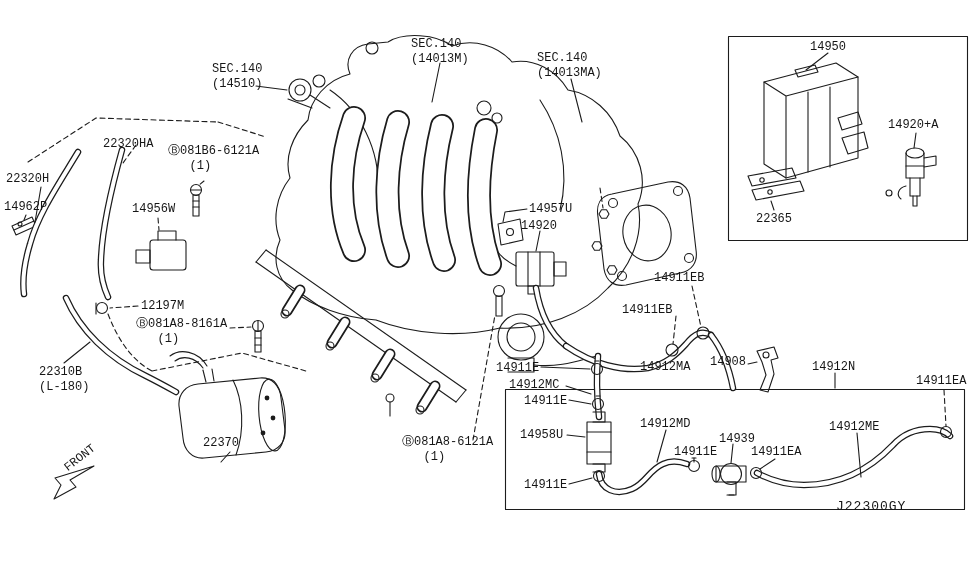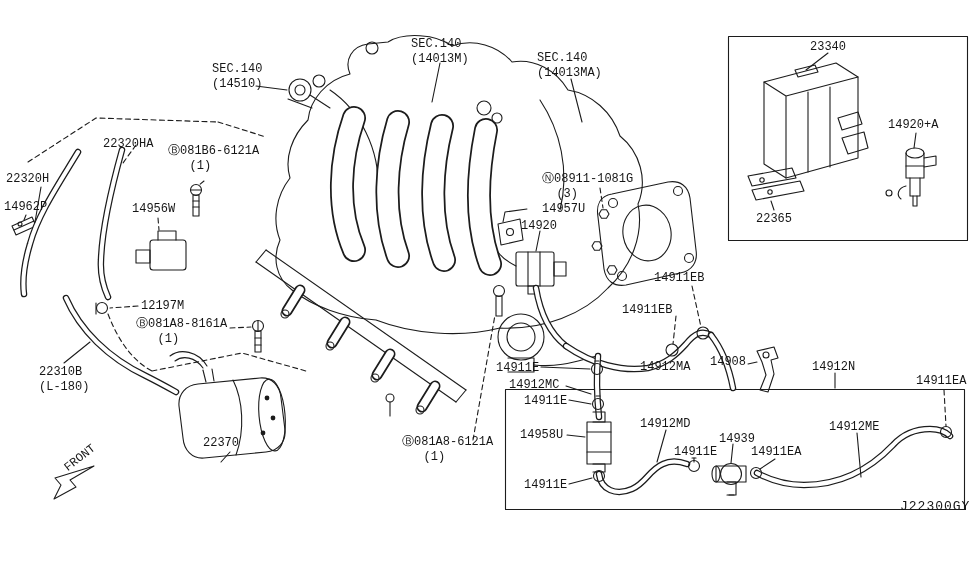--- a/index.html
+++ b/index.html
@@ -278,32 +278,30 @@
     <path d="M94,466 L70,480 L76,487 L54,499 L61,485 L55,478 Z"></path>
   </g>
 </svg>
 
   <div class="lbl" style="left:212px;top:62px">SEC.140
 (14510)</div>
   <div class="lbl" style="left:411px;top:37px">SEC.140
 (14013M)</div>
   <div class="lbl" style="left:537px;top:51px">SEC.140
 (14013MA)</div>
-  <div class="lbl" style="left:810px;top:40px">23340</div>
+  <div class="lbl" style="left:810px;top:40px">14950</div>
   <div class="lbl" style="left:888px;top:118px">14920+A</div>
   <div class="lbl" style="left:756px;top:212px">22365</div>
   <div class="lbl" style="left:103px;top:137px">22320HA</div>
   <div class="lbl" style="left:6px;top:172px">22320H</div>
   <div class="lbl" style="left:4px;top:200px">14962P</div>
   <div class="lbl" style="left:132px;top:202px">14956W</div>
   <div class="lbl" style="left:168px;top:144px">Ⓑ081B6-6121A
    (1)</div>
-  <div class="lbl" style="left:542px;top:172px">Ⓝ08911-1081G
-  (3)</div>
-  <div class="lbl" style="left:542px;top:202px">14957U</div>
+  <div class="lbl" style="left:529px;top:202px">14957U</div>
   <div class="lbl" style="left:521px;top:219px">14920</div>
   <div class="lbl" style="left:654px;top:271px">14911EB</div>
   <div class="lbl" style="left:622px;top:303px">14911EB</div>
   <div class="lbl" style="left:141px;top:299px">12197M</div>
   <div class="lbl" style="left:136px;top:317px">Ⓑ081A8-8161A
    (1)</div>
   <div class="lbl" style="left:39px;top:365px">22310B
 (L-180)</div>
   <div class="lbl" style="left:203px;top:436px">22370</div>
   <div class="lbl" style="left:496px;top:361px">14911E</div>
@@ -316,14 +314,14 @@
   <div class="lbl" style="left:520px;top:428px">14958U</div>
   <div class="lbl" style="left:640px;top:417px">14912MD</div>
   <div class="lbl" style="left:719px;top:432px">14939</div>
   <div class="lbl" style="left:674px;top:445px">14911E</div>
   <div class="lbl" style="left:751px;top:445px">14911EA</div>
   <div class="lbl" style="left:829px;top:420px">14912ME</div>
   <div class="lbl" style="left:524px;top:478px">14911E</div>
   <div class="lbl" style="left:402px;top:435px">Ⓑ081A8-6121A
    (1)</div>
   <div class="lbl rot" style="left:66px;top:462px">FRONT</div>
-  <div class="lbl code" style="left:900px;top:499px">J22300GY</div>
+  <div class="lbl code" style="left:836px;top:499px">J22300GY</div>
 </div>
 
 </body></html>

